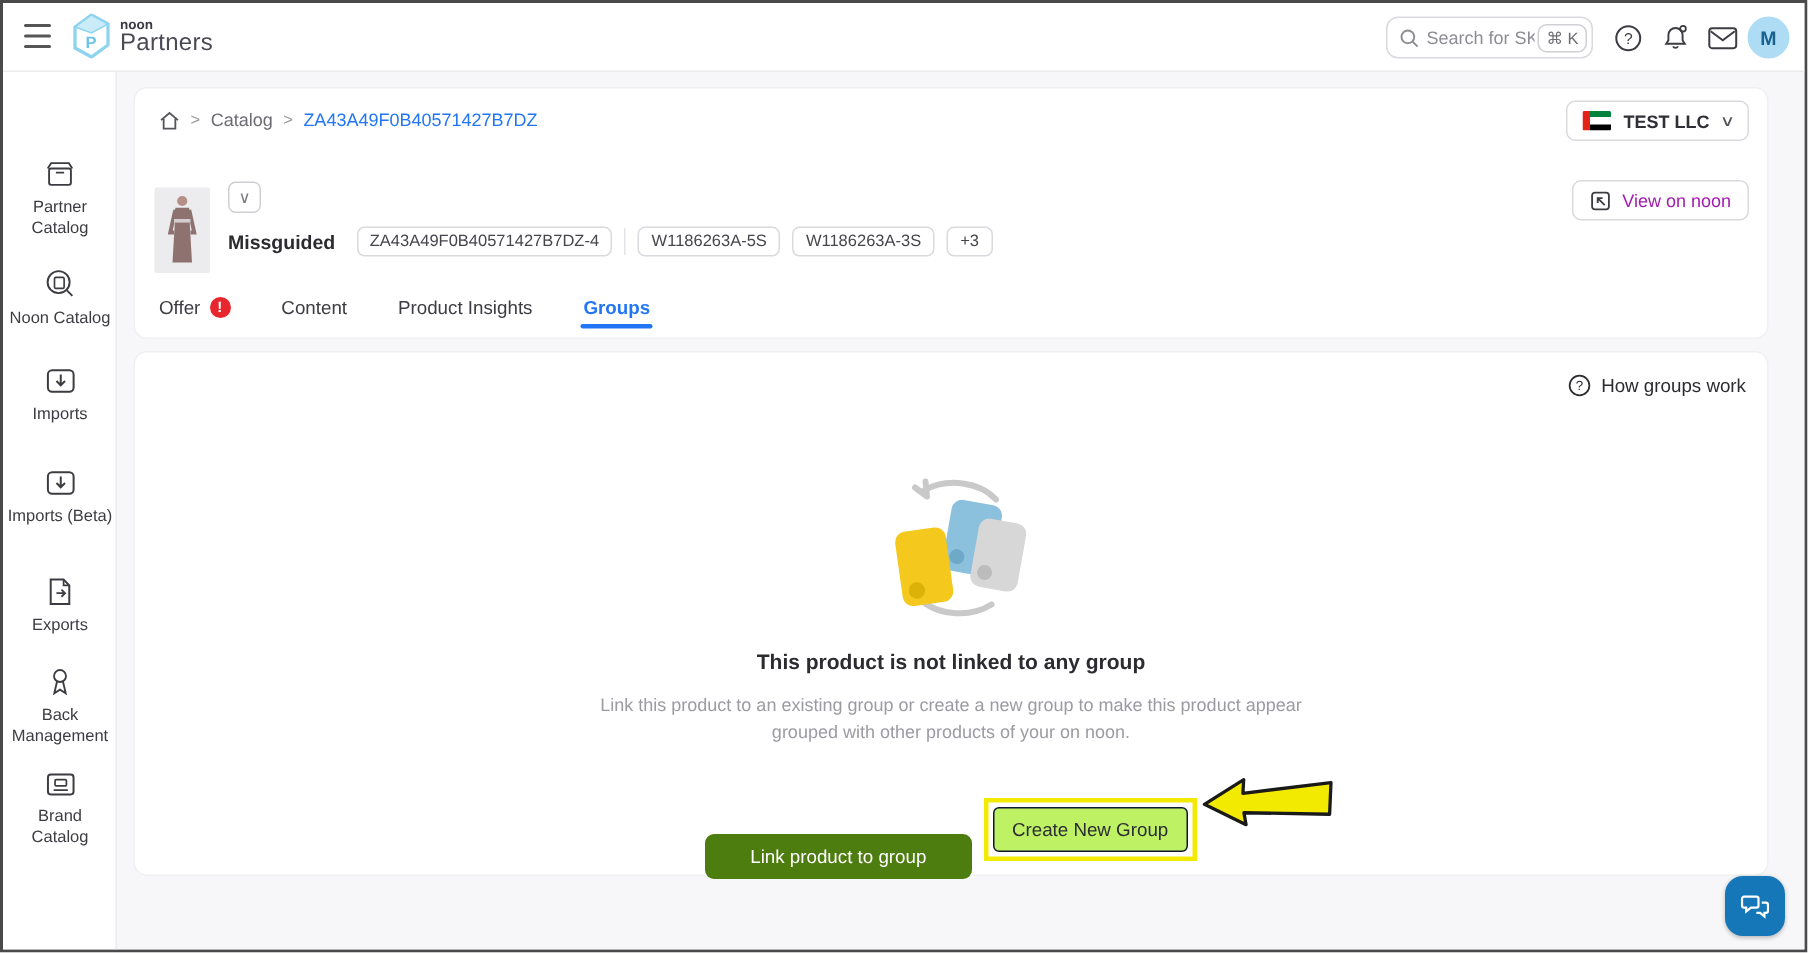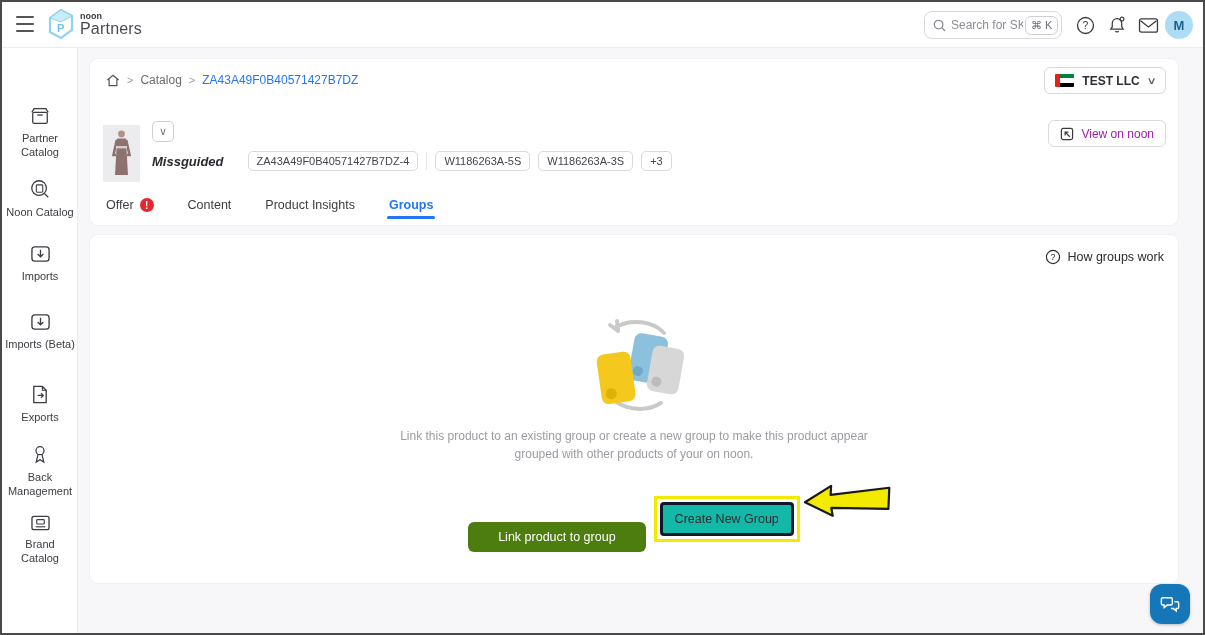--- a/index.html
+++ b/index.html
@@ -48,41 +48,41 @@
   .account-name { font-size:12px; font-weight:bold; color:#2f2f36; }
   .chev { font-size:10px; color:#55555c; transform:scaleX(1.4); }
 
   
   .prod-img { position:absolute; left:13px; top:66px; width:37px; height:57px; background:#ececee; border-radius:2px; overflow:hidden; }
   .prod-block { position:absolute; left:62px; top:62px; }
   .prod-title-row { display:flex; align-items:center; gap:10px; }
   .prod-title { font-size:17px; font-weight:bold; color:#1d1d22; }
   .title-chev { width:22px; height:21px; border:1px solid #cfcfd4; border-radius:5px; display:flex; align-items:center; justify-content:center; color:#7a7a80; font-size:11px; cursor:pointer; background:#fff; }
   .prod-meta { display:flex; align-items:center; gap:8px; margin-top:9px; }
-  .brand { font-size:13px; font-weight:bold; color:#2b2b30; margin-right:16px;font-style:italic; }
+  .brand { font-size:13px; font-weight:bold; color:#2b2b30; margin-right:6px; }
   .sku-badge { border:1px solid #d9d9de; border-radius:5px; padding:3px 8px; font-size:11px; color:#45454c; background:#fff; cursor:pointer; white-space:nowrap; }
   .meta-div { width:1px; height:18px; background:#e4e4e8; }
 
   .view-noon-btn { position:absolute; right:12px; top:61px; height:27px; border:1px solid #d9d9de; border-radius:6px; background:#fff; display:flex; align-items:center; gap:7px; padding:0 11px; font-size:12px; color:#a21caf; cursor:pointer; }
 
   
   .tabs { position:absolute; left:16px; bottom:0; display:flex; align-items:flex-end; gap:34px; height:34px;justify-content:flex-end; }
   .tab { font-size:12.5px; color:#3c3c42; padding-bottom:13px; display:flex; align-items:center; gap:6px; cursor:pointer; position:relative; }
   .tab.active { color:#2276f5; font-weight:bold; }
   .tab.active::after { content:""; position:absolute; left:-2px; right:-2px; bottom:6px; height:3px; background:#2276f5; border-radius:2px; }
   .offer-badge { width:14px; height:14px; border-radius:50%; background:#e8262d; color:#fff; font-size:10px; font-weight:bold; display:flex; align-items:center; justify-content:center; }
 
   
   .help-link { position:absolute; right:14px; top:14px; display:flex; align-items:center; gap:6px; font-size:12.5px; color:#2b2b30; cursor:pointer; }
   .empty-wrap { position:absolute; left:0; right:0; top:80px; display:flex; flex-direction:column; align-items:center; }
   .empty-title { font-size:14px; font-weight:bold; color:#2b2b30; margin-top:18px; }
   .empty-desc { font-size:12px; color:#9b9ba2; margin-top:12px; text-align:center; width:500px; line-height:18px; }
   .btn-row { display:flex; align-items:center; margin-top:22px; position:relative; }
   .btn-blue { background:#4d7c0f; color:#fff; border:none; border-radius:6px; font-size:12.5px; padding:8px 30px; cursor:pointer; font-family:"Liberation Sans",sans-serif;margin-top:37px; }
-  .btn-white { background:#14b8a6; color:#2b2b30; border:3px solid #0f172a; border-radius:4px; font-size:12.5px; padding:7px 12px; cursor:pointer; font-family:"Liberation Sans",sans-serif; }
+  .btn-white { background:#bef264; color:#2b2b30; border:1px solid #0f172a; border-radius:4px; font-size:12.5px; padding:7px 12px; cursor:pointer; font-family:"Liberation Sans",sans-serif; }
   .hl-box { border:3px solid #f2ea00; padding:3px; margin-left:8px; }
   .annot-arrow { position:absolute; left:100%; top:-2px; margin-left:2px; }
 
   
   .chat-fab { position:absolute; right:13px; bottom:9px; width:40px; height:40px; border-radius:12px; background:#1577b8; display:flex; align-items:center; justify-content:center; cursor:pointer; box-shadow:0 1px 3px rgba(0,0,0,.25); }
 </style>
 </head>
 <body>
 
 <div class="frame">
@@ -298,20 +298,21 @@
           <g transform="rotate(10 96 58)">
               <rect x="80" y="32" width="32" height="46" rx="7" fill="#d7d7d7"></rect>
               <circle cx="89" cy="68" r="5" fill="#bcbcbc"></circle>
             </g>
           <g transform="rotate(-8 46 62)">
               <rect x="30" y="38" width="34" height="50" rx="7" fill="#f4c81c"></rect>
               <circle cx="40" cy="78" r="5.5" fill="#ddb208"></circle>
             </g>
         </svg>
 
+        <div class="empty-title">This product is not linked to any group</div>
         <div class="empty-desc">Link this product to an existing group or create a new group to make this product appear grouped with other products of your on noon.</div>
 
         <div class="btn-row">
           <button class="btn-blue">Link product to group</button>
           <span class="hl-box">
             <button class="btn-white">Create New Group</button>
           </span>
           <svg class="annot-arrow" width="92" height="38" viewBox="0 0 92 38">
             <polygon points="3,17 30,2 29,11 88,7 86,28 29,24 30,32" fill="#f2ea00" stroke="#1a1a1a" stroke-width="2.2" stroke-linejoin="round" transform="rotate(-3 45 19)"></polygon>
           </svg>

